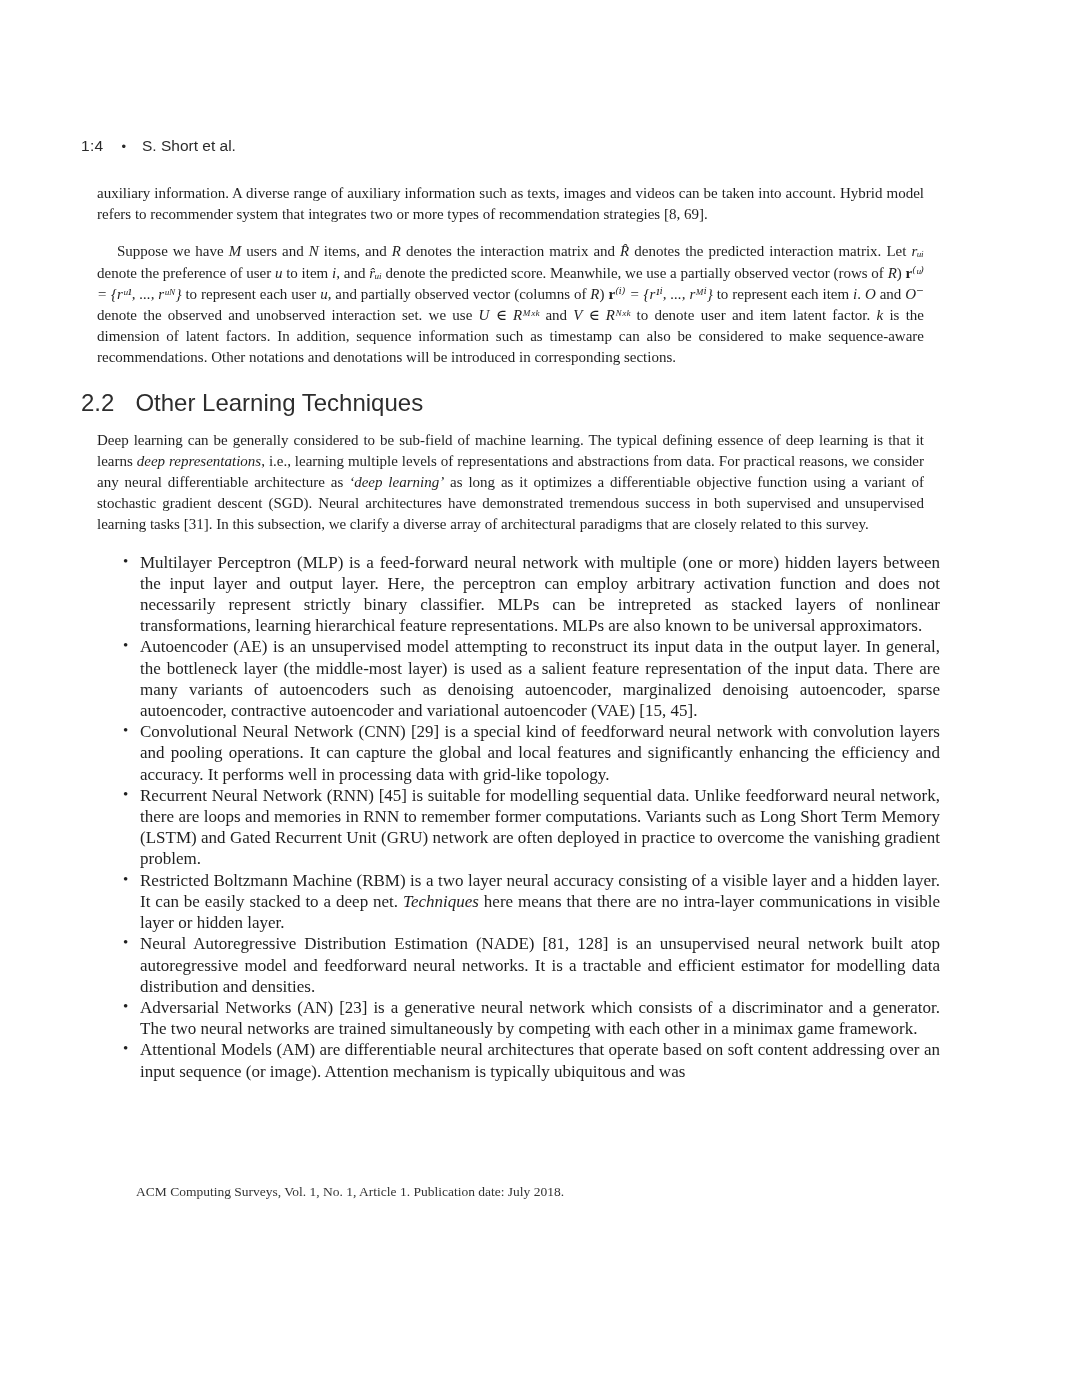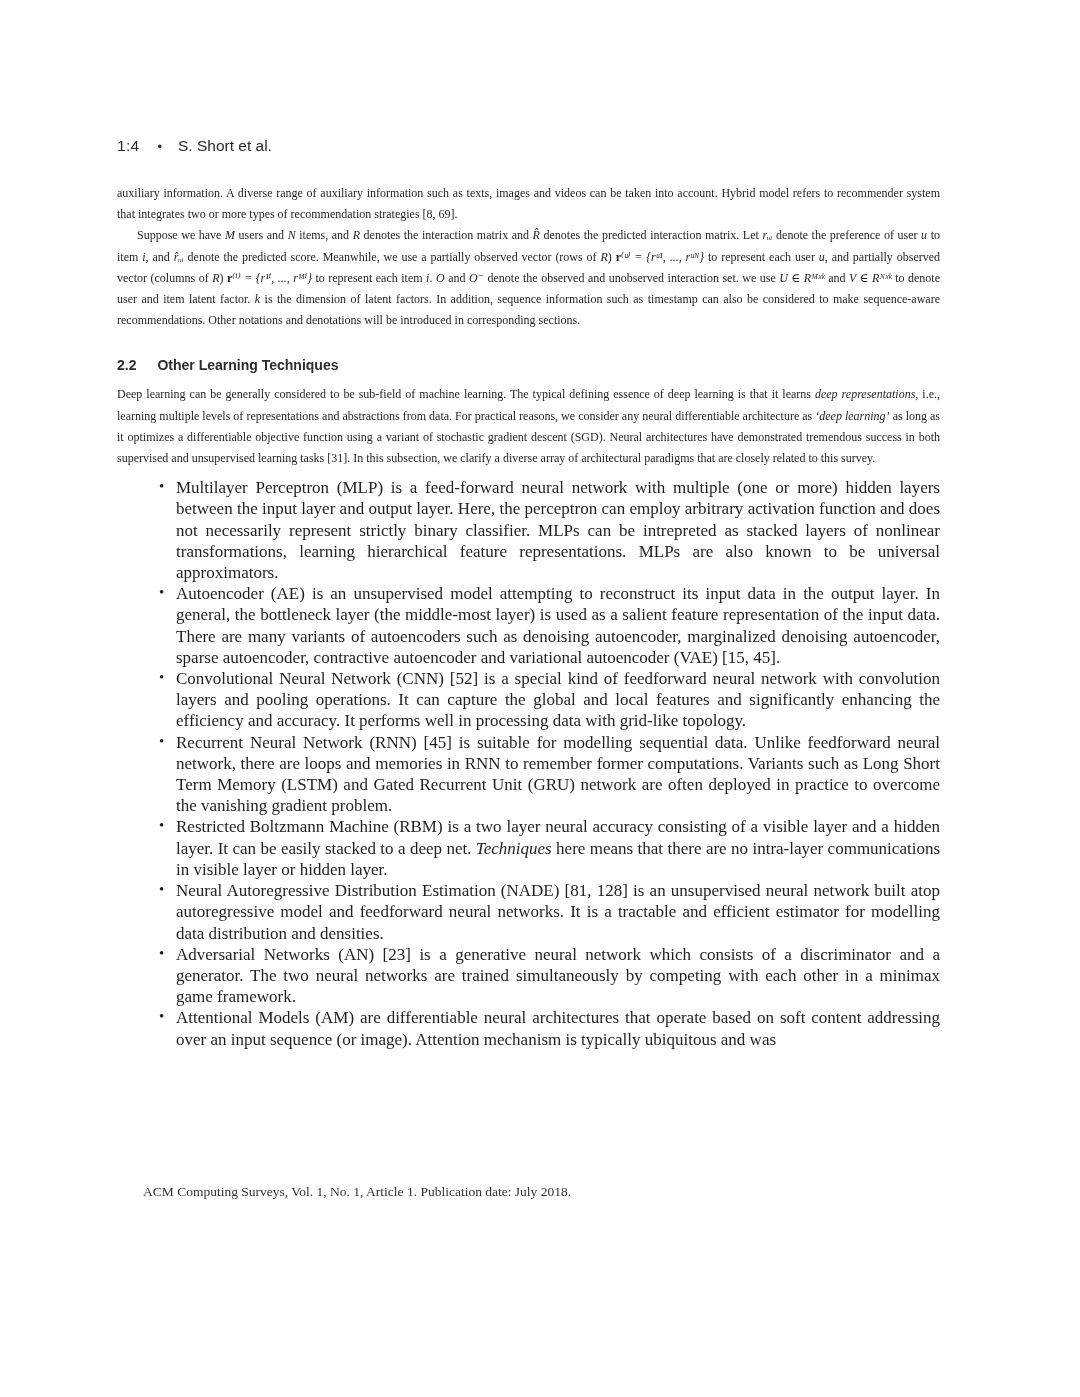--- a/index.html
+++ b/index.html
@@ -12,45 +12,45 @@
     height: 1397px;
     position: relative;
     font-family: "Liberation Serif", "DejaVu Serif", "DejaVu Sans", serif;
     color: #1f1f1f;
     overflow: hidden;
   }
   .page {
     box-sizing: border-box;
     width: 1080px;
     height: 1397px;
-    padding: 136px 140px 0 117px;
+    padding: 136px 140px 0 81px;
   }
   .running-header {
     font-family: "Liberation Sans", "DejaVu Sans", sans-serif;
     font-size: 15.5px;
     line-height: 19px;
     color: #2a2a2a;
     display: flex;
     align-items: baseline;
     margin-bottom: 27px;
   }
   .running-header .pageno { letter-spacing: 0.3px; }
   .running-header .sep { margin: 0 16px 0 18px; font-size: 13px; }
   p.body-par {
-    margin: 0;
-    font-size: 12px;
+    margin: 16px;
+    font-size: 15px;
     line-height: 21.2px;
     text-align: justify;
     color: #1f1f1f;
   }
   p.indent { text-indent: 20px; }
   .sect-heading {
     font-family: "Liberation Sans", "DejaVu Sans", sans-serif;
-    font-weight: 700;
-    font-size: 14px;
+    font-weight: 400;
+    font-size: 24px;
     line-height: 22px;
     color: #2d2d2d;
     margin: 23px 0 8px 0;
     display: flex;
     align-items: baseline;
   }
   .sect-heading .sect-num { margin-right: 21px; }
   ul.bullets {
     list-style: none;
     margin: 8px 0 0 0;
@@ -67,21 +67,21 @@
   ul.bullets li .marker {
     position: absolute;
     left: 0;
     top: -1px;
     font-size: 15px;
   }
   .it { font-style: italic; }
   .bd { font-weight: bold; }
   .footer {
     position: absolute;
-    left: 143px;
+    left: 136px;
     top: 1183px;
     font-size: 13.5px;
     line-height: 17px;
     color: #333333;
     font-family: "Liberation Serif", "DejaVu Serif", "DejaVu Sans", serif;
   }
 </style>
 </head>
 <body>
 
@@ -108,21 +108,21 @@
     <li>
       <span class="marker">•</span>
       <span><span>Multilayer Perceptron (MLP) is a feed-forward neural network with multiple (one or more) hidden layers between the input layer and output layer. Here, the perceptron can employ arbitrary activation function and does not necessarily represent strictly binary classifier. MLPs can be intrepreted as stacked layers of nonlinear transformations, learning hierarchical feature representations. MLPs are also known to be universal approximators.</span></span>
     </li>
     <li>
       <span class="marker">•</span>
       <span><span>Autoencoder (AE) is an unsupervised model attempting to reconstruct its input data in the output layer. In general, the bottleneck layer (the middle-most layer) is used as a salient feature representation of the input data. There are many variants of autoencoders such as denoising autoencoder, marginalized denoising autoencoder, sparse autoencoder, contractive autoencoder and variational autoencoder (VAE) [15, 45].</span></span>
     </li>
     <li>
       <span class="marker">•</span>
-      <span><span>Convolutional Neural Network (CNN) [52] is a special kind of feedforward neural network with convolution layers and pooling operations. It can capture the global and local features and significantly enhancing the efficiency and accuracy. It performs well in processing data with grid-like topology.</span></span>
+      <span><span>Convolutional Neural Network (CNN) [29] is a special kind of feedforward neural network with convolution layers and pooling operations. It can capture the global and local features and significantly enhancing the efficiency and accuracy. It performs well in processing data with grid-like topology.</span></span>
     </li>
     <li>
       <span class="marker">•</span>
       <span><span>Recurrent Neural Network (RNN) [45] is suitable for modelling sequential data. Unlike feedforward neural network, there are loops and memories in RNN to remember former computations. Variants such as Long Short Term Memory (LSTM) and Gated Recurrent Unit (GRU) network are often deployed in practice to overcome the vanishing gradient problem.</span></span>
     </li>
     <li>
       <span class="marker">•</span>
       <span><span>Restricted Boltzmann Machine (RBM) is a two layer neural accuracy consisting of a visible layer and a hidden layer. It can be easily stacked to a deep net. </span><span class="it">Techniques</span><span> here means that there are no intra-layer communications in visible layer or hidden layer.</span></span>
     </li>
     <li>

